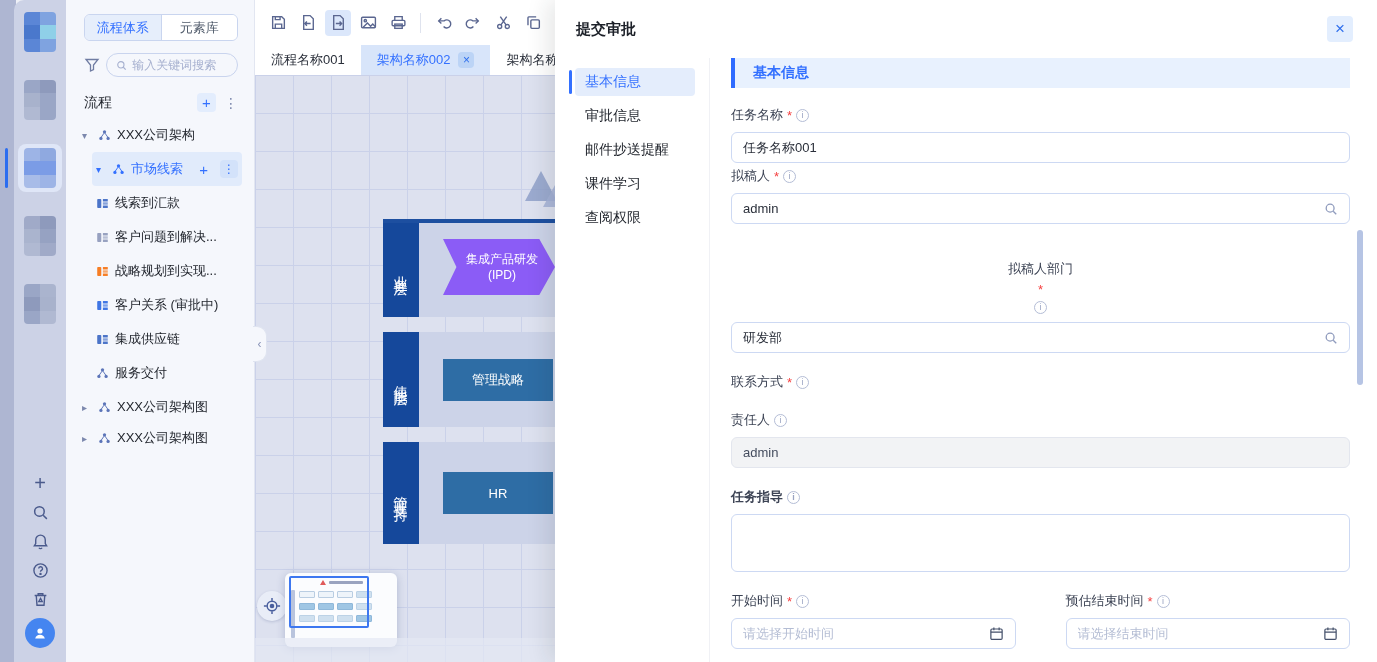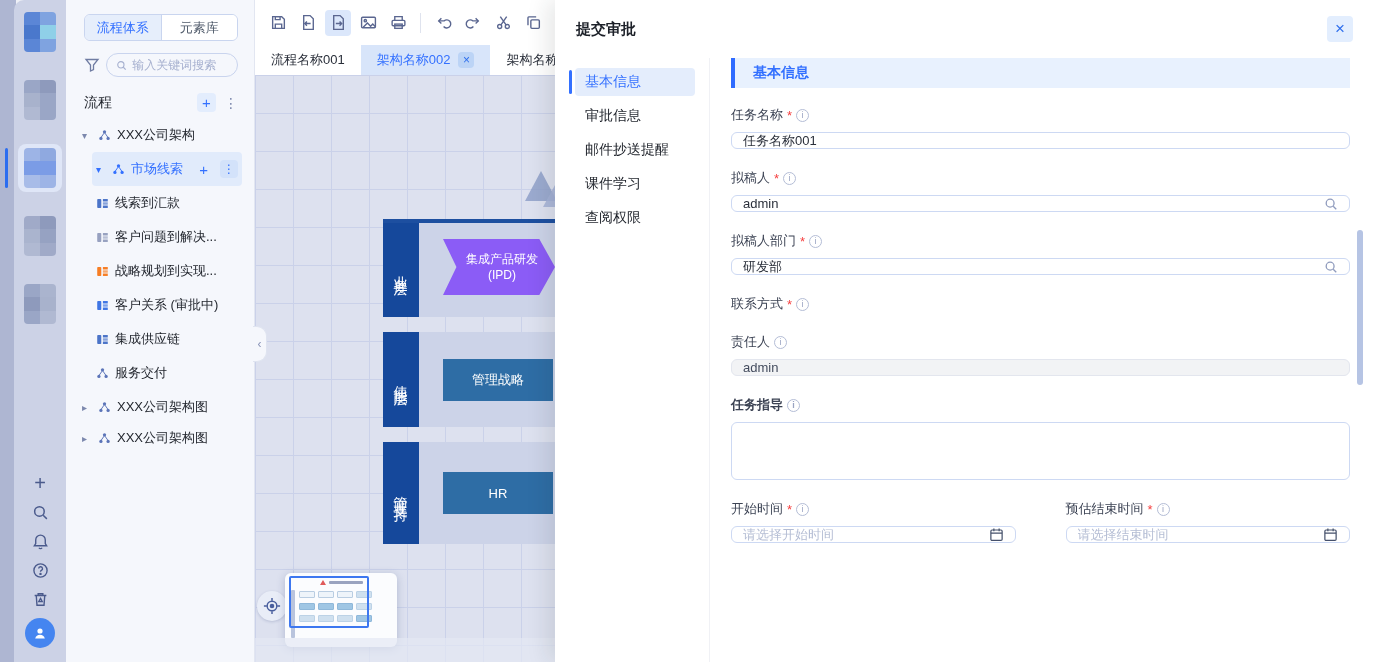--- a/index.html
+++ b/index.html
@@ -92,21 +92,21 @@
   .dr-body { position:absolute; left:0; top:58px; right:0; bottom:0; display:flex; }
   .dr-menu { width:155px; flex:none; padding-top:10px; border-right:1px solid #f0f1f5; }
   .dm-item { position:relative; height:28px; margin:0 14px 6px 20px; display:flex; align-items:center; padding-left:10px; font-size:14px; color:#1d2129; cursor:pointer; border-radius:4px; }
   .dm-item.active { background:#e4edfc; color:#3370ff; }
   .dm-item.active::before { content:""; position:absolute; left:-6px; top:2px; bottom:2px; width:3px; background:#3370ff; border-radius:2px; }
   .dr-form { flex:1; padding:0 27px 0 21px; position:relative; }
   .sec-band { height:30px; background:#e8f1fe; border-left:4px solid #2f6bff; display:flex; align-items:center; padding-left:18px; font-size:14px; font-weight:700; color:#3370ff; }
   .f-label { display:flex; align-items:center; gap:4px; font-size:13px; color:#3c4354; margin:18px 0 8px; }
   .f-label .star { color:#f53f3f; }
   .info-i { width:13px; height:13px; border:1px solid #b4bdd6; border-radius:50%; color:#9aa4c2; font-size:9px; line-height:11px; text-align:center; font-style:normal; }
-  .f-input { height:17px; border:1px solid #cdd9f3; border-radius:6px; background:#fff; display:flex; align-items:center; padding:0 11px; gap:8px; }
+  .f-input { height:31px; border:1px solid #cdd9f3; border-radius:6px; background:#fff; display:flex; align-items:center; padding:0 11px; gap:8px; }
   .f-input input { border:none; outline:none; flex:1; font-size:13px; color:#2a2f3a; background:transparent; font-family:inherit; }
   .f-input input::placeholder { color:#b4bdd4; }
   .f-input.disabled { background:#f2f3f5; border-color:#e3e6ee; }
   .f-input.disabled input { color:#444c5e; }
   .f-textarea { height:58px; border:1px solid #cdd9f3; border-radius:6px; background:#fff; }
   .f-textarea textarea { width:100%; height:100%; border:none; outline:none; resize:none; background:transparent; font-family:inherit; font-size:13px; padding:7px 11px; }
   .date-grid { display:grid; grid-template-columns:1fr 1fr; column-gap:50px; }
   .scroll-thumb { position:absolute; right:14px; top:172px; width:6px; height:155px; background:#b6c4e4; border-radius:3px; }
 </style>
 </head>
@@ -507,34 +507,34 @@
 
       <div class="f-label">
           <span>任务名称</span>
           <span class="star">*</span>
           <i class="info-i">i</i>
         </div>
       <div class="f-input">
         <input value="任务名称001" style="">
       </div>
 
-      <div class="f-label" style="margin-top:20px;">
+      <div class="f-label" style="margin-top:4px;">
           <span>拟稿人</span>
           <span class="star">*</span>
           <i class="info-i">i</i>
         </div>
       <div class="f-input">
         <input value="admin" style="">
         <svg width="14" height="14" viewBox="0 0 16 16" fill="none" stroke="#8f9bbd" stroke-width="1.5">
             <circle cx="7" cy="7" r="4.5"></circle>
             <path d="M10.5 10.5 14 14"></path>
           </svg>
       </div>
 
-      <div class="f-label" style="margin-top:20px;">
+      <div class="f-label" style="margin-top:36px;flex-direction:column;">
           <span>拟稿人部门</span>
           <span class="star">*</span>
           <i class="info-i">i</i>
         </div>
       <div class="f-input">
         <input value="研发部" style="">
         <svg width="14" height="14" viewBox="0 0 16 16" fill="none" stroke="#8f9bbd" stroke-width="1.5">
             <circle cx="7" cy="7" r="4.5"></circle>
             <path d="M10.5 10.5 14 14"></path>
           </svg>

